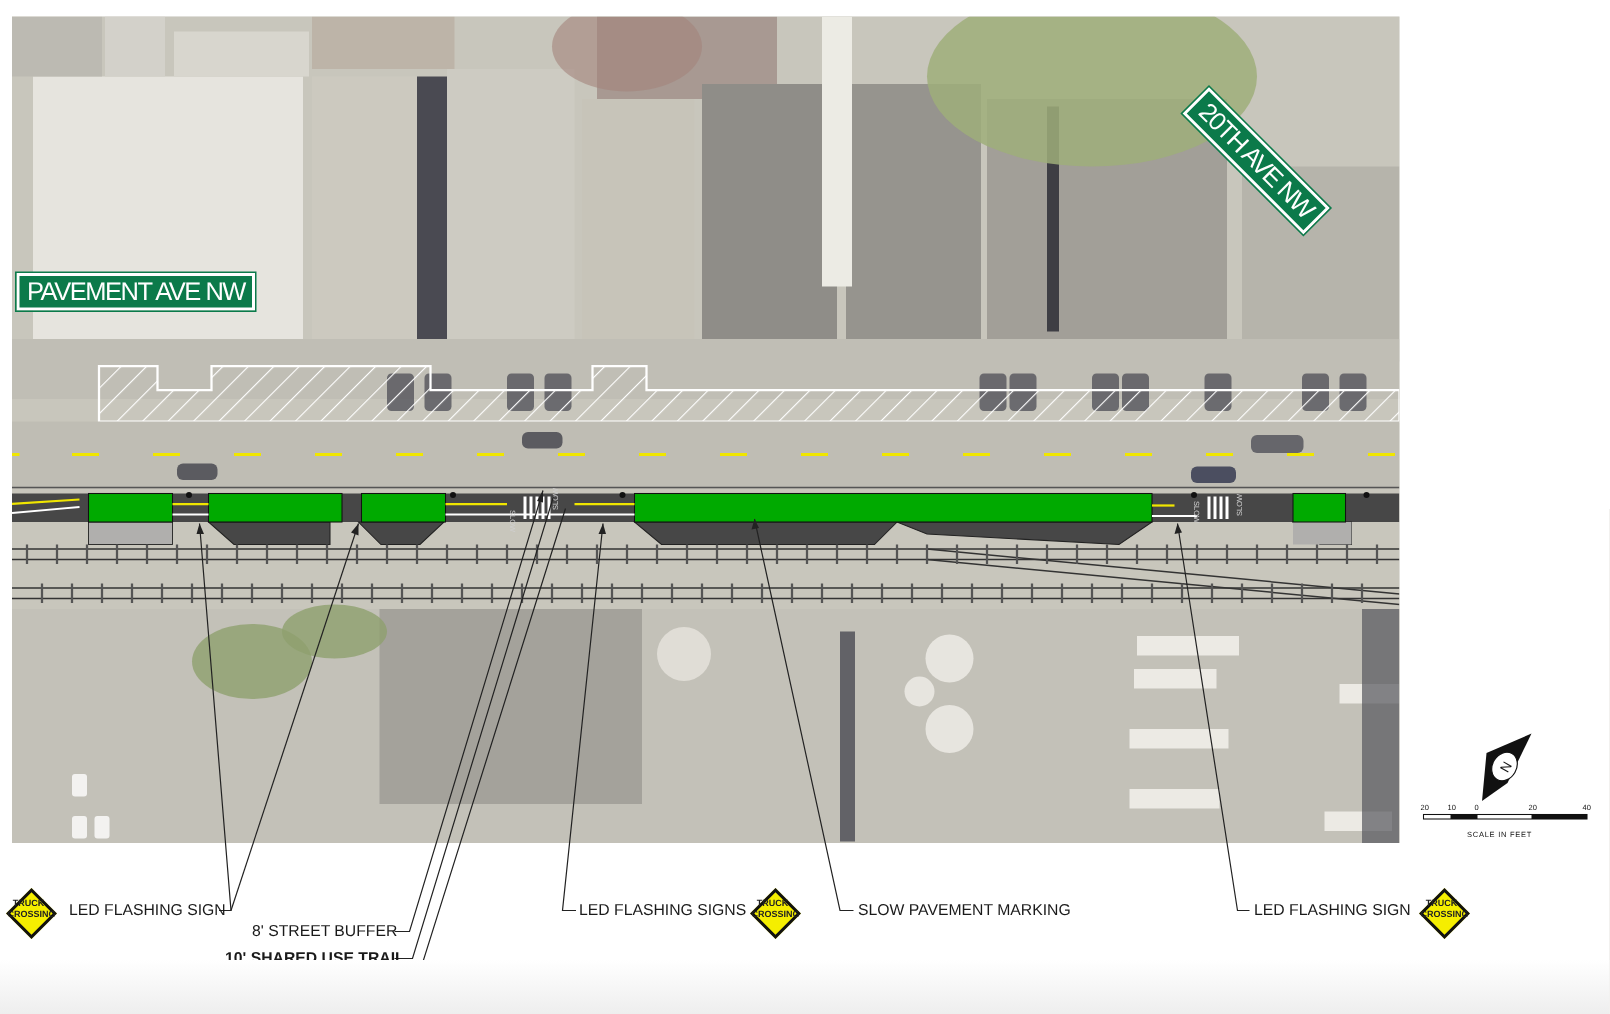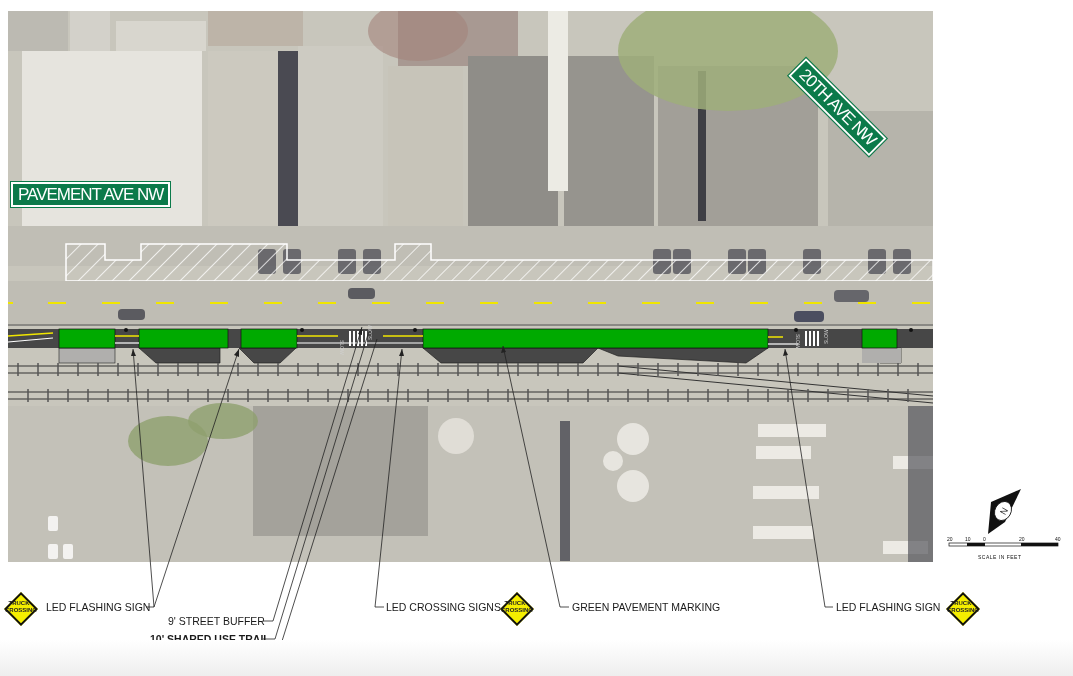--- a/index.html
+++ b/index.html
@@ -218,25 +218,25 @@
     <polygon points="133,349 131,356 136,356"></polygon>
     <polygon points="239,349 234,355 239,357"></polygon>
     <polygon points="362,327 358,334 362,335"></polygon>
     <polygon points="402,349 399,356 404,356"></polygon>
     <polygon points="503,346 501,353 506,352"></polygon>
     <polygon points="785,349 783,356 788,355"></polygon>
   </g>
 </svg>
 
 <div class="callout" style="left:46px;top:601px;">LED FLASHING SIGN</div>
-<div class="callout" style="left:168px;top:615px;">9' STREET BUFFER</div>
+<div class="callout" style="left:168px;top:615px;">8' STREET BUFFER</div>
 <div class="callout" style="left:150px;top:633px;font-weight:bold;">10' SHARED USE TRAIL</div>
 <div class="callout" style="left:180px;top:651px;">1' TRAIL BUFFER</div>
-<div class="callout" style="left:386px;top:601px;">LED CROSSING SIGNS</div>
-<div class="callout" style="left:572px;top:601px;">GREEN PAVEMENT MARKING</div>
+<div class="callout" style="left:386px;top:601px;">LED FLASHING SIGNS</div>
+<div class="callout" style="left:572px;top:601px;">SLOW PAVEMENT MARKING</div>
 <div class="callout" style="left:836px;top:601px;">LED FLASHING SIGN</div>
 
 <div class="truck-sign" style="left:5px;top:593px;">
   <div class="diamond"></div>
   <div class="txt"><span>TRUCK</span><br><span>CROSSING</span></div>
 </div>
 <div class="truck-sign" style="left:501px;top:593px;">
   <div class="diamond"></div>
   <div class="txt"><span>TRUCK</span><br><span>CROSSING</span></div>
 </div>

